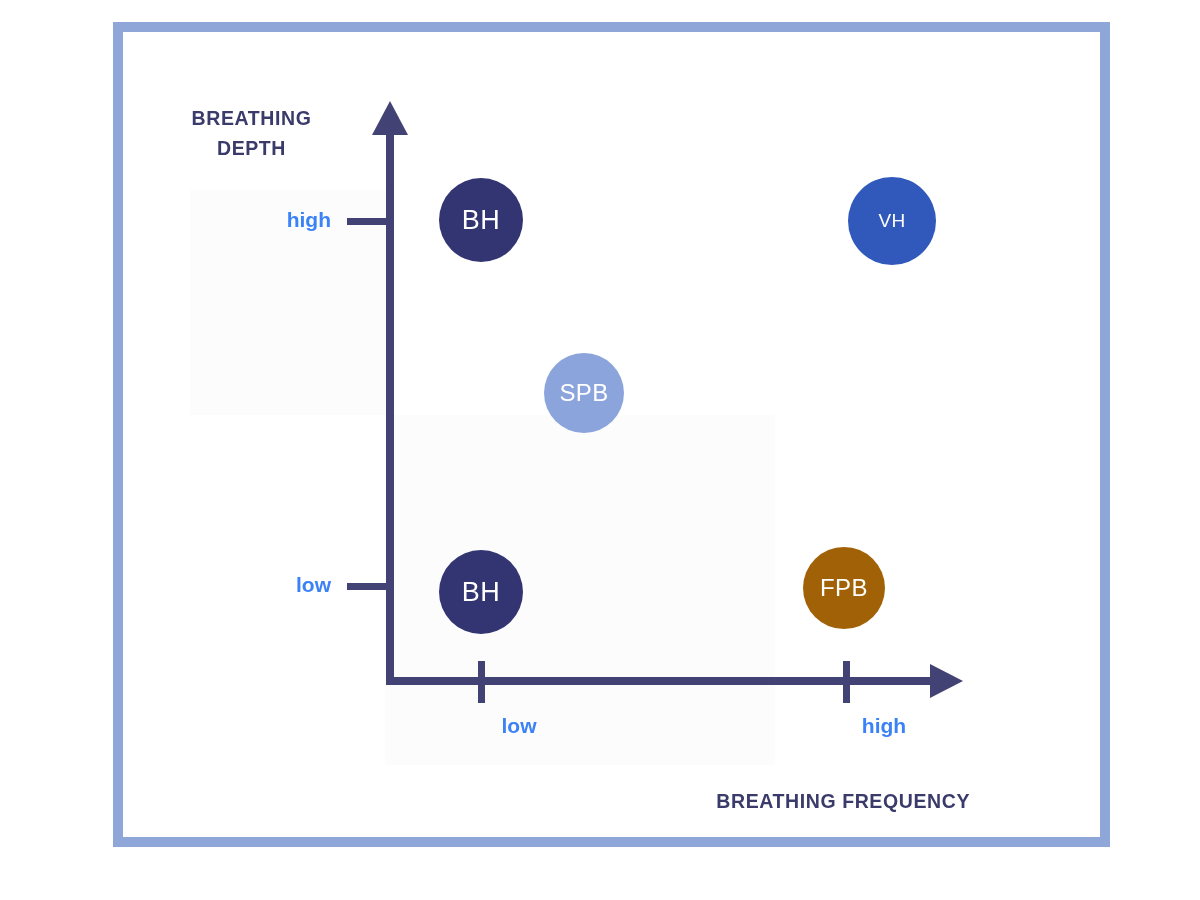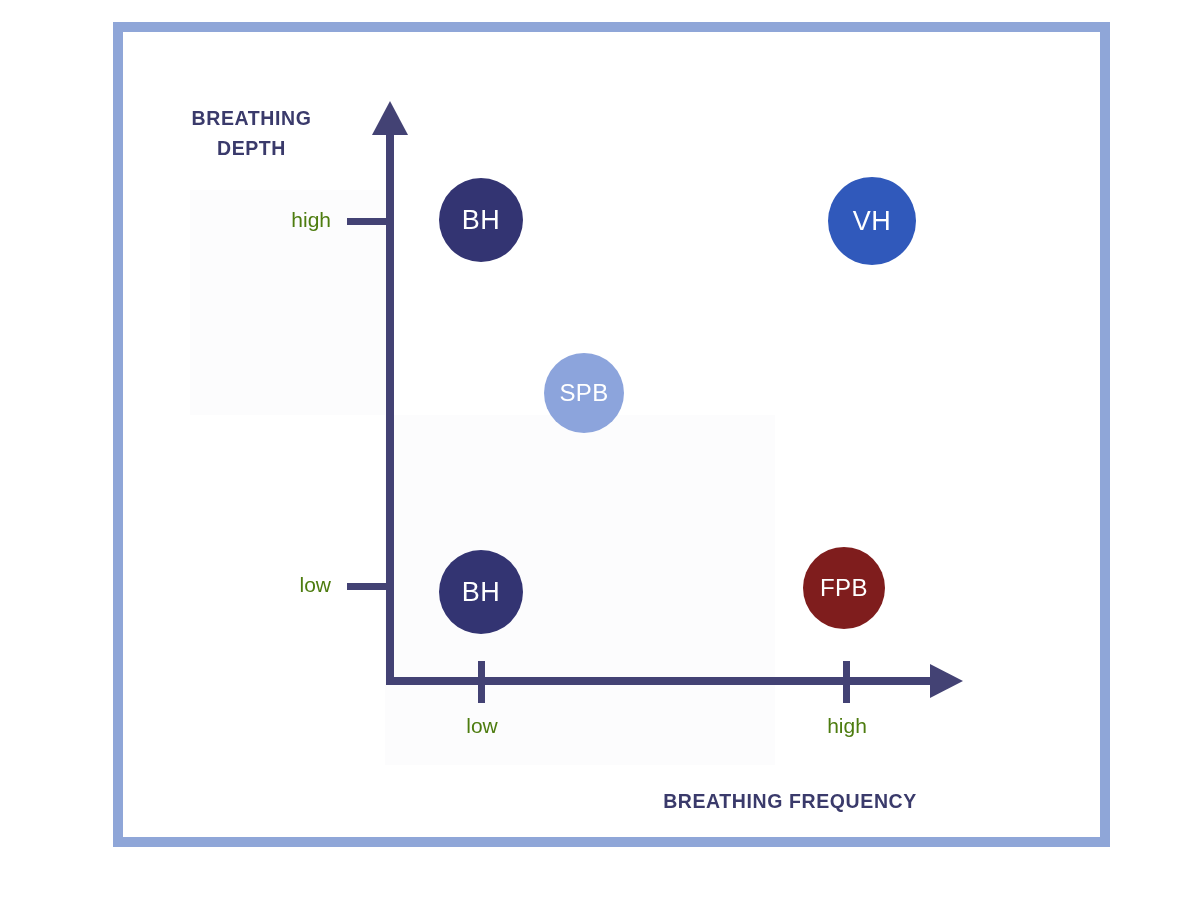--- a/index.html
+++ b/index.html
@@ -99,24 +99,25 @@
   #tick-y-high { top: 218px; }
   #tick-y-low  { top: 583px; }
 
   .tick-x { width: 7px; height: 42px; top: 661px; }
   #tick-x-low  { left: 478px; }
   #tick-x-high { left: 843px; }
 
   
   .tick-label {
     position: absolute;
-    color: #4d7c0f;
+    color: #3b82f6;
     font-size: 21px;
-    font-weight: 400;
+    font-weight: 700;
     white-space: nowrap;
+    margin-left: 37px;
   }
   .tick-label-y { text-align: right; right: 869px; }
   #label-y-high { top: 208px; }
   #label-y-low  { top: 573px; }
 
   .tick-label-x { text-align: center; top: 714px; width: 120px; }
   #label-x-low  { left: 422px; }
   #label-x-high { left: 787px; }
 
   
@@ -132,21 +133,21 @@
   #axis-title-y {
     left: 144px;
     top: 103px;
     width: 215px;
     text-align: center;
   }
   #axis-title-x {
     left: 610px;
     top: 786px;
     width: 360px;
-    text-align: center;
+    text-align: right;
   }
 
   
   .bubble {
     position: absolute;
     border-radius: 50%;
     display: flex;
     align-items: center;
     justify-content: center;
     color: #ffffff;
@@ -154,34 +155,34 @@
     letter-spacing: 0.4px;
     user-select: none;
   }
   .bubble-label { pointer-events: none; }
 
   #bubble-bh-high {
     left: 439px; top: 178px; width: 84px; height: 84px;
     background: #333472; font-size: 27px;
   }
   #bubble-vh {
-    left: 828px; top: 177px; width: 88px; height: 88px;
-    background: #3059bb; font-size: 27px;
+    left: 848px; top: 177px; width: 88px; height: 88px;
+    background: #3059bb; font-size: 19px;
   }
   #bubble-spb {
     left: 544px; top: 353px; width: 80px; height: 80px;
     background: #8ca4dc; font-size: 24px; text-align: right;
   }
   #bubble-bh-low {
     left: 439px; top: 550px; width: 84px; height: 84px;
     background: #333472; font-size: 27px;
   }
   #bubble-fpb {
     left: 803px; top: 547px; width: 82px; height: 82px;
-    background: #7f1d1d; font-size: 24px;
+    background: #a16207; font-size: 24px;
   }
 </style>
 </head>
 <body>
 
 <div id="slide">
 
   <div id="frame"></div>
 
   <div id="plot">

